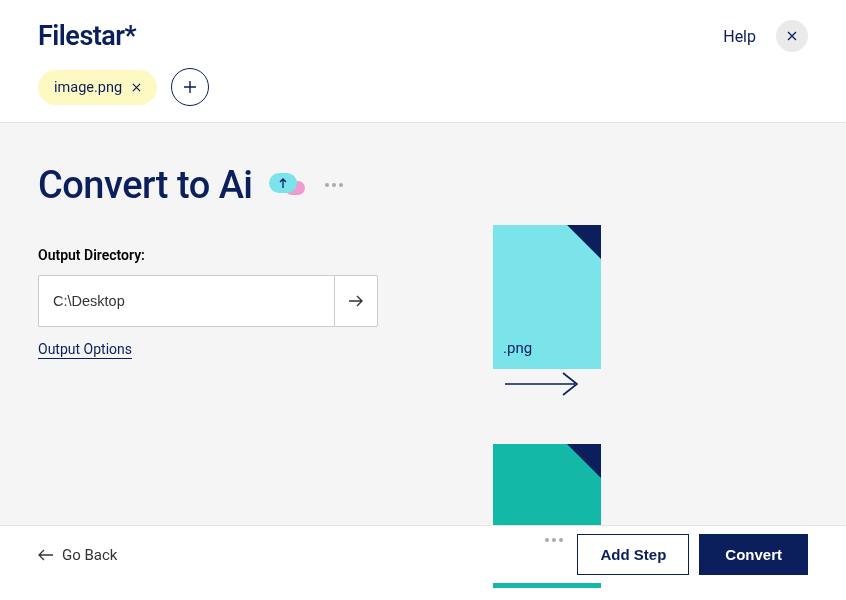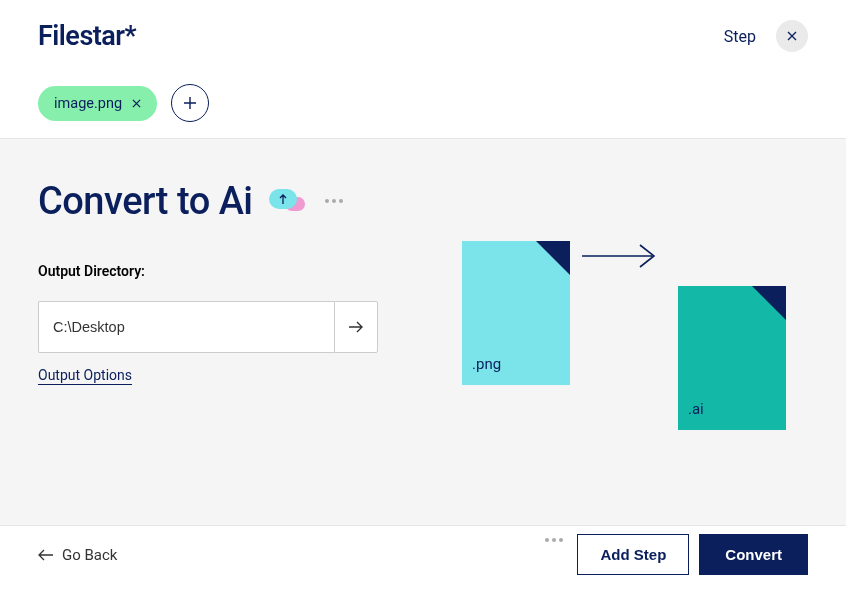--- a/index.html
+++ b/index.html
@@ -17,21 +17,21 @@
     }
     .header {
       padding: 20px 38px 16px 38px;
       background: #fff;
       border-bottom: 1px solid #e5e5e5;
     }
     .header-top {
       display: flex;
       justify-content: space-between;
       align-items: flex-start;
-      margin-bottom: 32px;
+      margin-bottom: 16px;
     }
     .logo {
       font-size: 27px;
       font-weight: 600;
       color: #0a1f5c;
       letter-spacing: -0.5px;
     }
     .header-right {
       display: flex;
       align-items: center;
@@ -55,21 +55,21 @@
       cursor: pointer;
       color: #0a1f5c;
       font-size: 14px;
     }
     .file-row {
       display: flex;
       align-items: center;
       gap: 14px;
     }
     .file-chip {
-      background: #86efac;
+      background: #fef9c3;
       color: #0a1f5c;
       border-radius: 999px;
       padding: 9px 16px;
       display: flex;
       align-items: center;
       gap: 10px;
       font-size: 14.5px;
       cursor: pointer;
     }
     .chip-close {
@@ -146,21 +146,21 @@
       background: #aaa;
       border-radius: 50%;
     }
     .output-section {
       max-width: 340px;
     }
     .output-label {
       font-size: 14px;
       font-weight: 600;
       color: #000;
-      margin-bottom: 22px;
+      margin-bottom: 12px;
     }
     .output-input-row {
       display: flex;
       margin-bottom: 12px;
     }
     .output-input {
       flex: 1;
       border: 1px solid #ccc;
       border-right: none;
       background: #fff;
@@ -183,22 +183,24 @@
     .output-options {
       color: #0a1f5c;
       font-size: 14px;
       text-decoration: underline;
       cursor: pointer;
       text-underline-offset: 4px;
     }
     .diagram {
       position: absolute;
       top: 102px;
-      left: 462px;
-      display: flex;
+      left: 493px;
+      display: flex;
+      align-items: center;
+      flex-direction: column;
     }
     .file-card {
       width: 108px;
       height: 144px;
       position: relative;
       display: flex;
       align-items: flex-end;
       padding: 12px 10px;
     }
     .file-card-cyan {
@@ -269,21 +271,21 @@
       cursor: pointer;
     }
   </style>
 </head>
 <body>
 
 <div class="header">
   <div class="header-top">
     <div class="logo">Filestar*</div>
     <div class="header-right">
-      <a class="help-link">Step</a>
+      <a class="help-link">Help</a>
       <button class="close-btn">
         <svg width="10" height="10" viewBox="0 0 10 10">
             <path d="M1 1 L9 9 M9 1 L1 9" stroke="#0a1f5c" stroke-width="1.3" fill="none"></path>
           </svg>
       </button>
     </div>
   </div>
   <div class="file-row">
     <div class="file-chip">
       <span>image.png</span>

